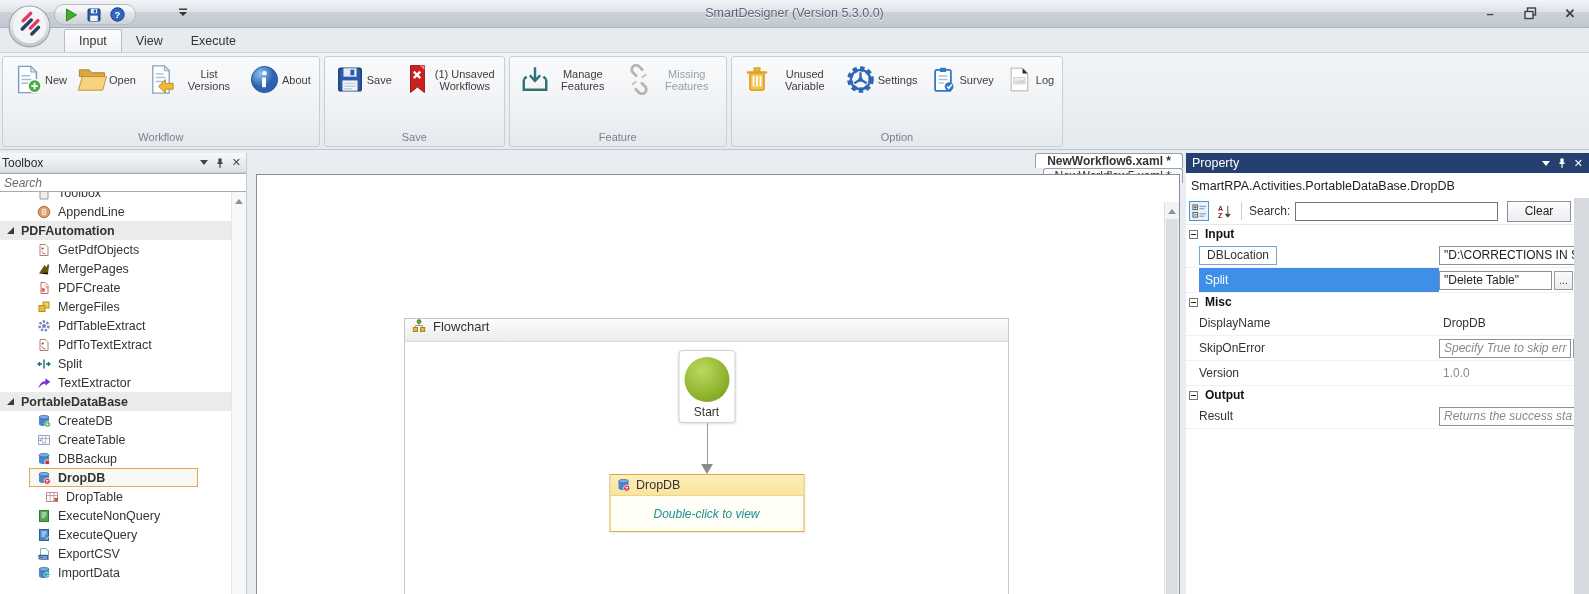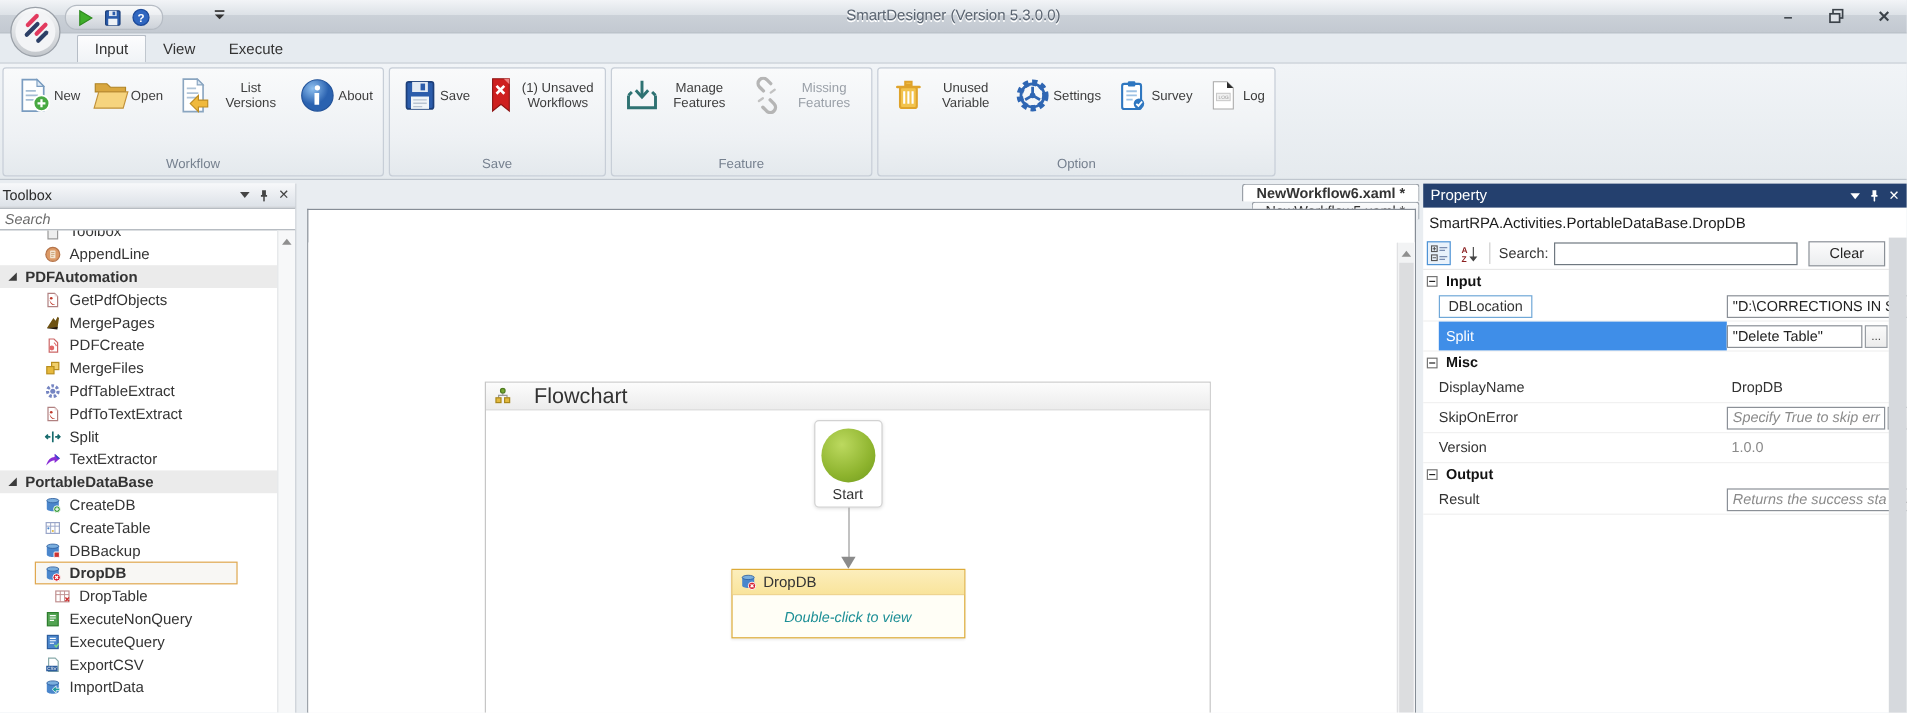--- a/index.html
+++ b/index.html
@@ -82,21 +82,21 @@
   .crumbbar { height:27px; display:flex; align-items:center; padding:0 8px; border-bottom:1px solid #e5e5e5; }
   .crumb { font-size:12.5px; color:#444; flex:1; }
   .crumb-links { display:flex; gap:15px; font-size:12.5px; color:#141414; margin-right:20px; }
   .canvas { position:absolute; left:0; top:27px; right:0; bottom:0; overflow:hidden; background:#fff; }
   .canvas-scrollbar { position:absolute; right:0; top:0; width:15px; bottom:0; background:#f2f3f4;
     border-left:1px solid #e0e1e3; }
   .canvas-thumb { position:absolute; left:1px; right:1px; top:17px; bottom:0; background:#dcdddf; }
   .flowchart { position:absolute; left:147px; top:116px; width:605px; height:430px;
     border:1px solid #c6c6c6; background:#fff; }
   .fc-header { height:23px; background:linear-gradient(#fcfcfc,#ececec); border-bottom:1px solid #d8d8d8;
-    display:flex; align-items:center; gap:19px; padding-left:7px; font-size:18px; color:#333; }
+    display:flex; align-items:flex-start; gap:7px; padding-left:7px; font-size:13px; color:#333; }
   .fc-body { position:relative; height:406px; }
   .start-node { position:absolute; left:50%; transform:translateX(-50%); top:8px; width:57px; height:73px;
     background:#fff; border:1px solid #d2d2d2; border-radius:4px; box-shadow:0 1px 3px rgba(0,0,0,.12);
     display:flex; flex-direction:column; align-items:center; }
   .start-circle { width:45px; height:45px; border-radius:50%; margin-top:6px;
     background:radial-gradient(circle at 38% 30%, #bcd95f, #8db32d 62%, #6e991e); }
   .start-label { font-size:12px; color:#333; margin-top:3px; }
   .connector { position:absolute; left:50%; top:81px; width:1px; height:42px; background:#9b9b9b; }
   .arrowhead { position:absolute; left:50%; transform:translateX(-50%); top:122px; width:0; height:0;
     border:6px solid transparent; border-top:10px solid #8b8b8b; }

